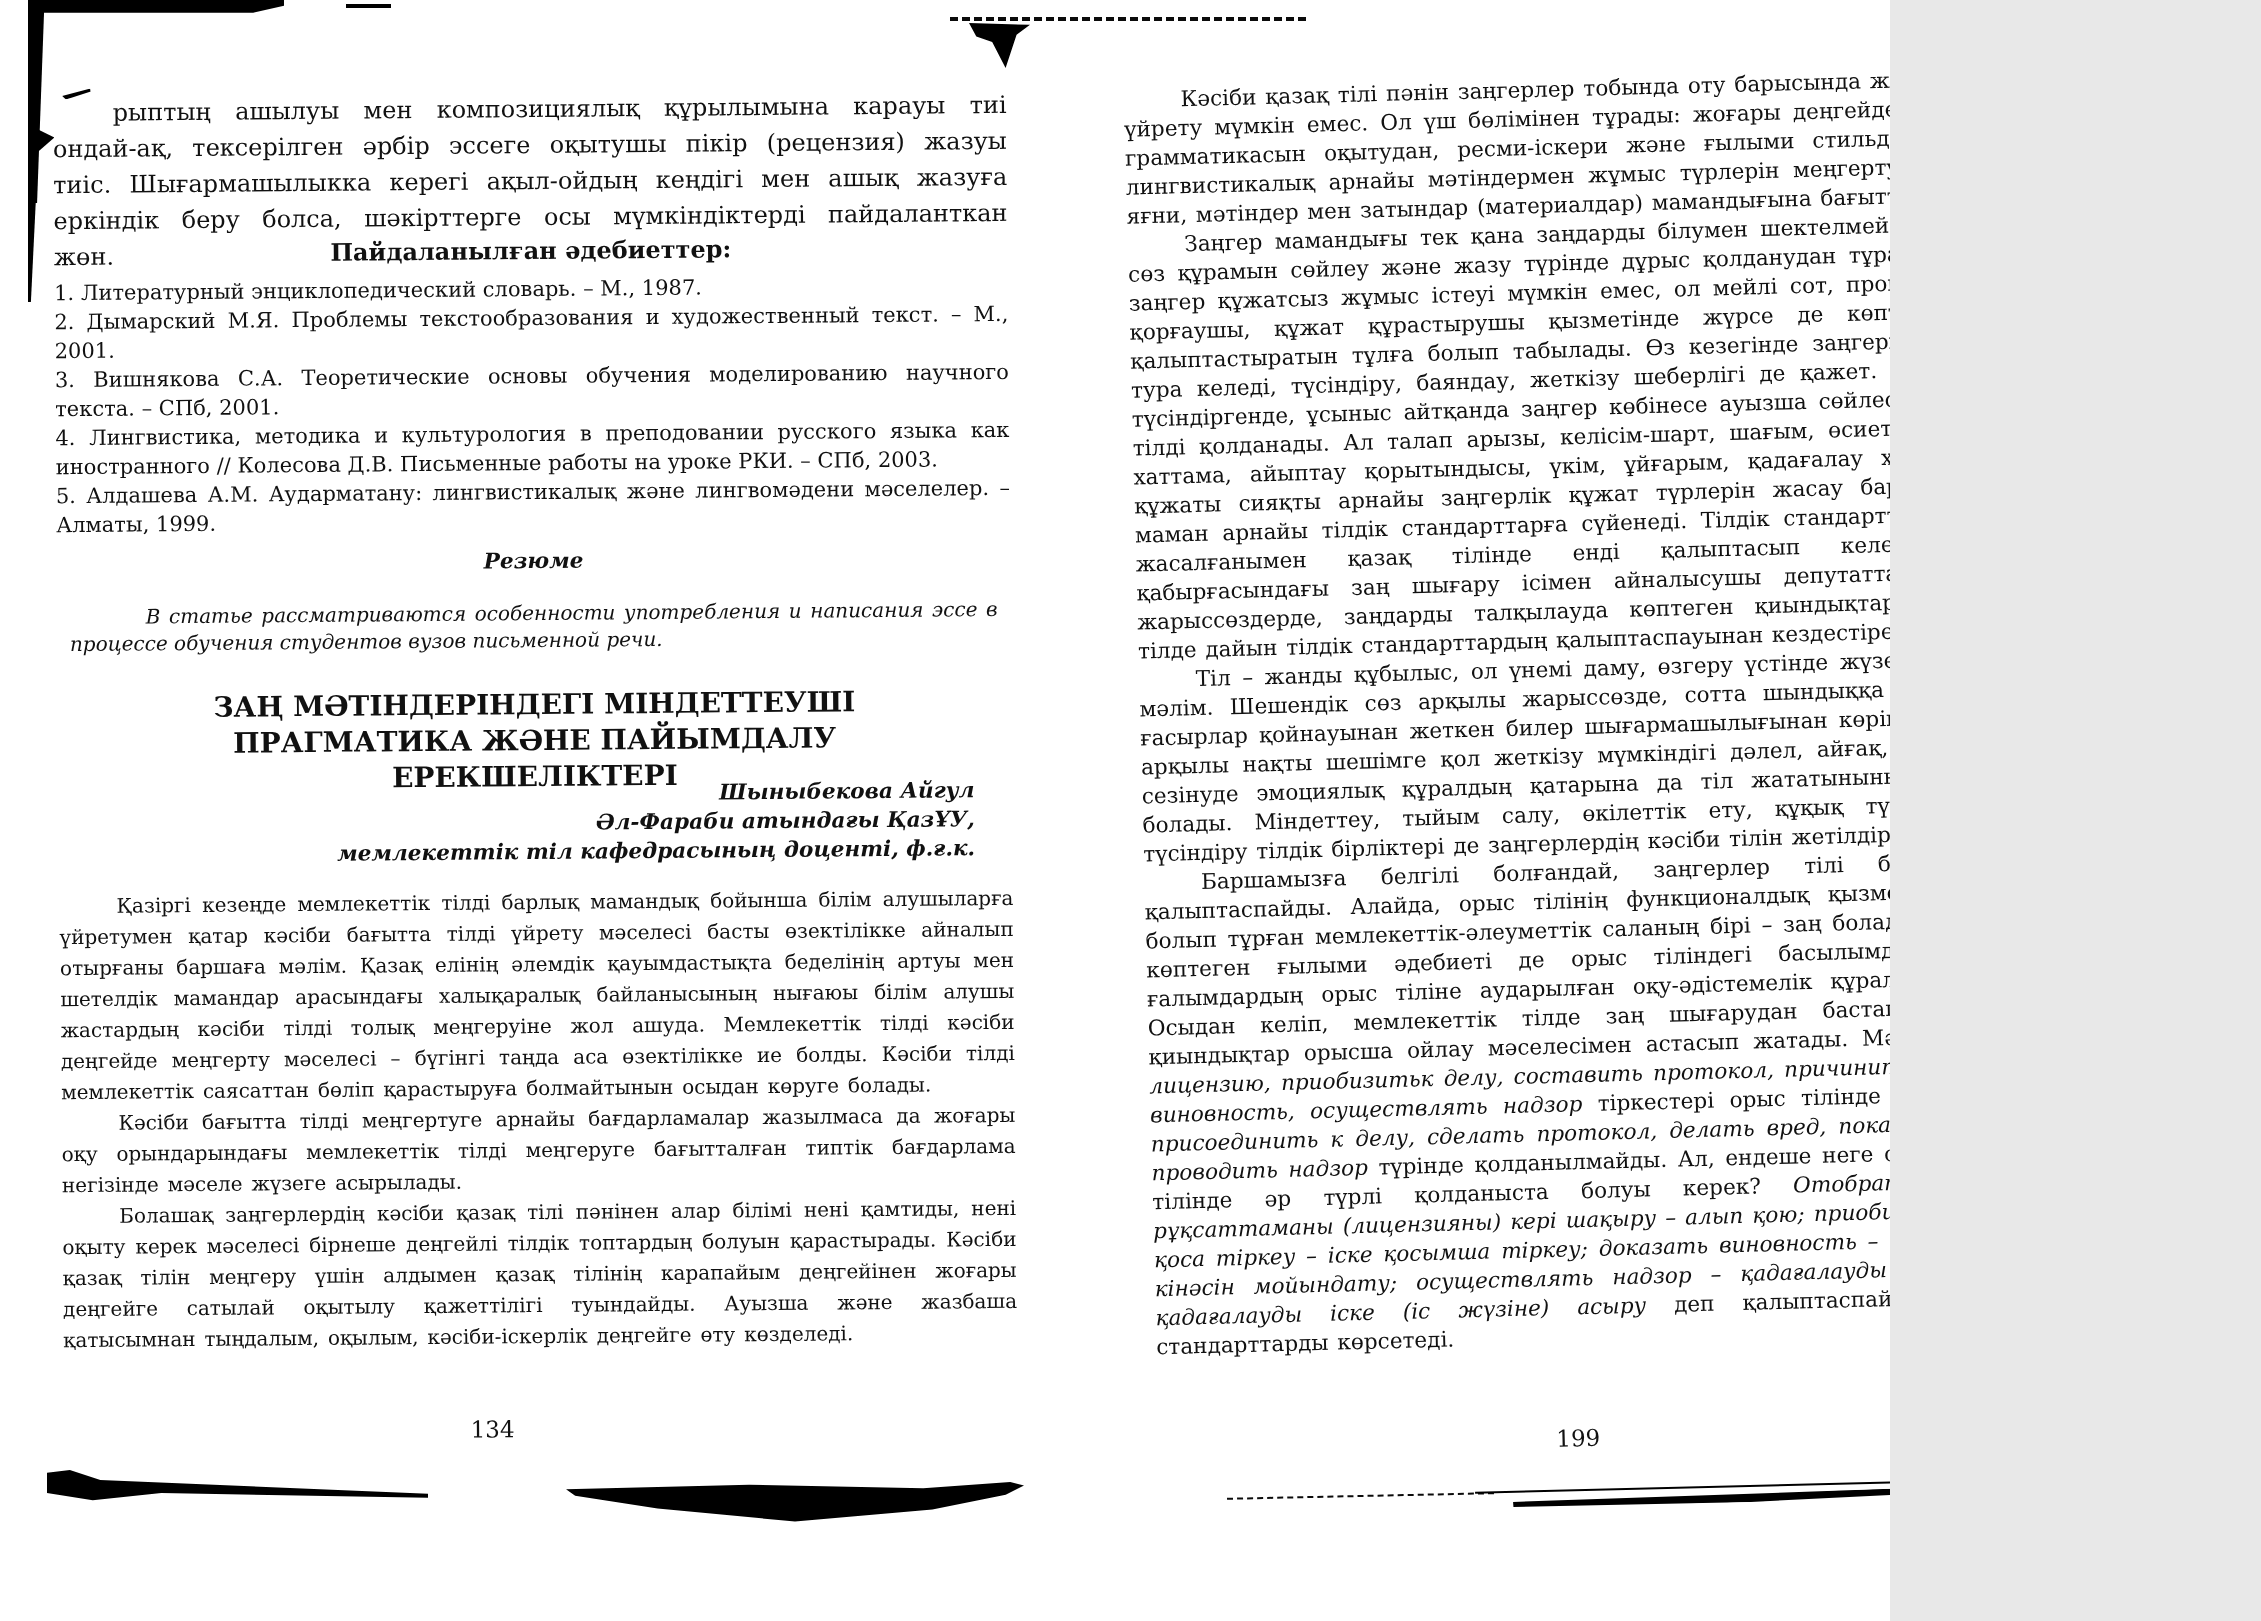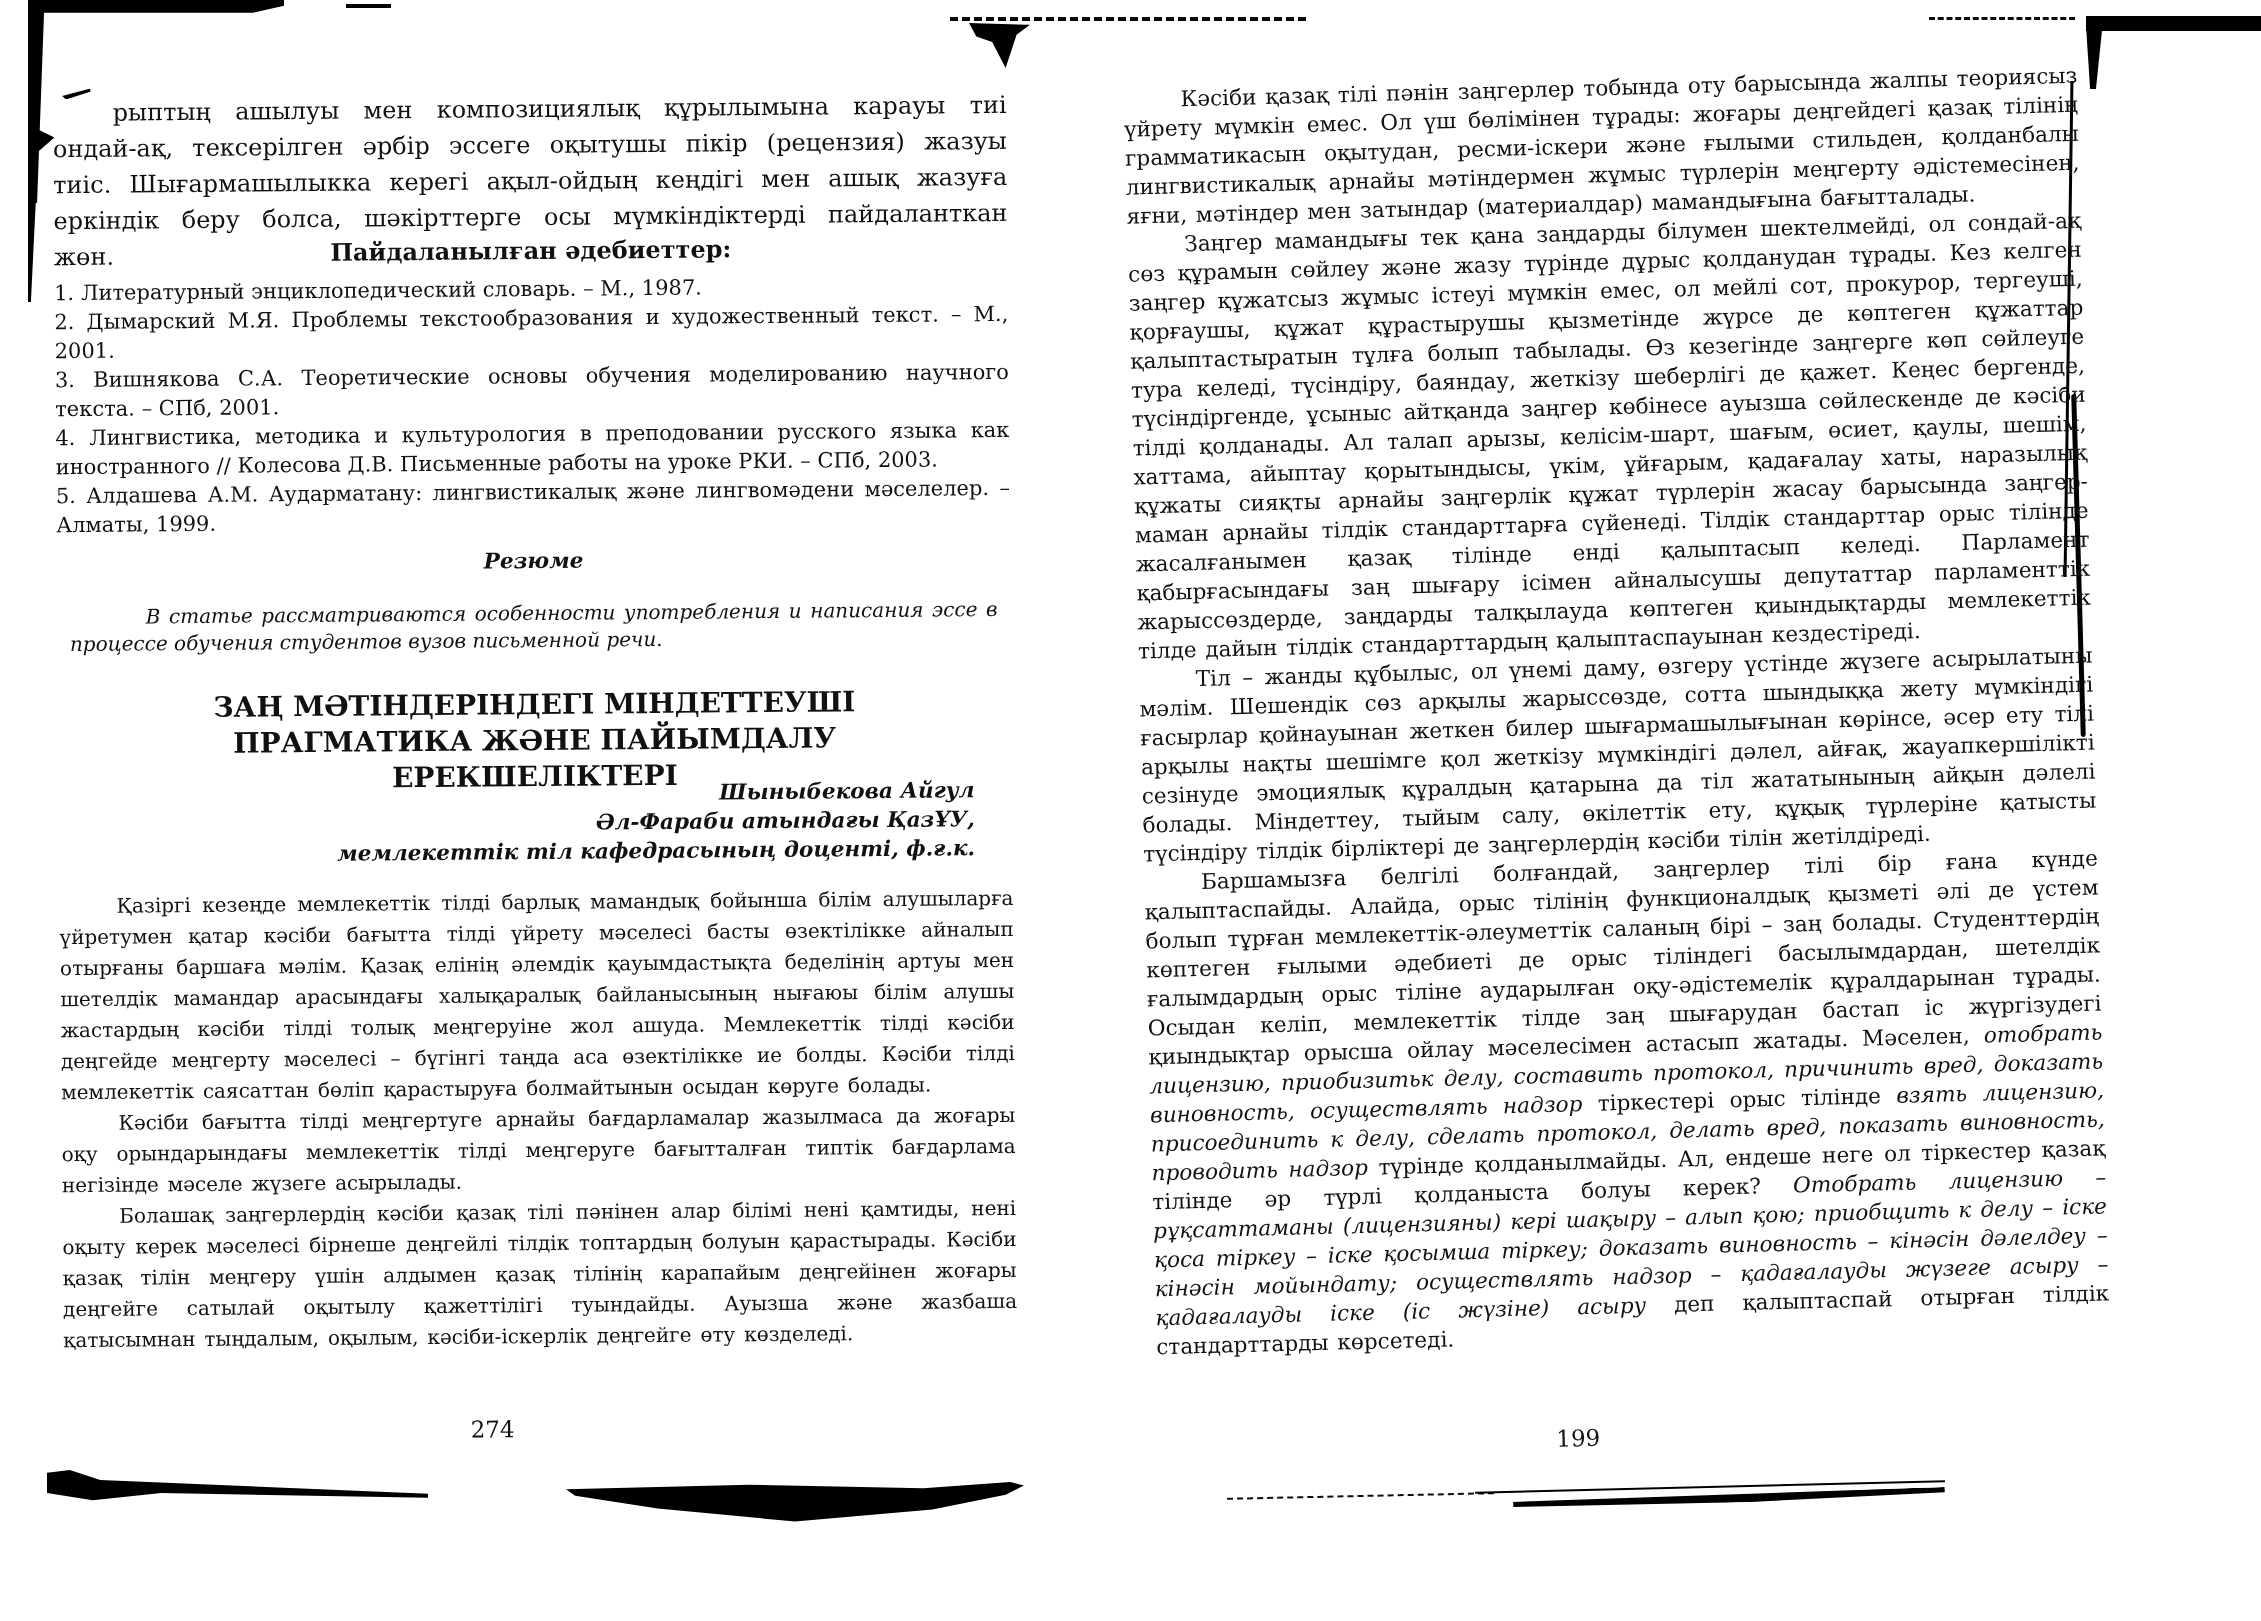--- a/index.html
+++ b/index.html
@@ -1,17 +1,17 @@
 <!DOCTYPE html>
 <html style="font-size:10.2px"><head>
 <meta charset="utf-8">
 <style>
   html,body{margin:0;padding:0;background:#e8e8e8;}
   .sheet{
-    position:relative;width:2261px;height:1622px;background:#ffffff;
+    position:relative;width:1890px;height:1622px;background:#ffffff;
     overflow:hidden;font-family:"DejaVu Serif","Liberation Serif",serif;color:#111;
   }
   .page{position:absolute;top:0;}
   .page-left{left:58px;width:957px;height:1622px;transform:rotate(-0.5deg);transform-origin:50% 45%;}
   .page-right{left:1143px;top:73px;width:954px;height:1526px;transform:rotate(-1.5deg);transform-origin:50% 50%;}
   .blk{position:absolute;left:0;width:954px;}
   .just{text-align:justify;}
   .intro{top:67px;font-size:24px;line-height:36px;text-indent:60px;word-spacing:3.8px;}
   .refs-head{top:236px;font-size:24px;font-weight:bold;text-align:center;}
   .refs{top:275px;font-size:21px;line-height:29px;}
@@ -97,21 +97,21 @@
       <div>Әл-Фараби атындағы ҚазҰУ,</div>
       <div>мемлекеттік тіл кафедрасының  доценті, ф.ғ.к.</div>
     </div>
 
     <div class="blk body-l just">
       <p>Қазіргі кезеңде мемлекеттік тілді барлық мамандық бойынша білім алушыларға үйретумен қатар кәсіби бағытта тілді үйрету мәселесі басты өзектілікке айналып отырғаны баршаға мәлім. Қазақ елінің әлемдік қауымдастықта беделінің артуы мен шетелдік мамандар арасындағы халықаралық байланысының нығаюы білім алушы жастардың кәсіби тілді толық меңгеруіне жол ашуда. Мемлекеттік тілді кәсіби деңгейде меңгерту мәселесі – бүгінгі таңда аса өзектілікке ие болды. Кәсіби тілді мемлекеттік саясаттан бөліп қарастыруға болмайтынын осыдан көруге болады.</p>
       <p>Кәсіби бағытта тілді меңгертуге арнайы бағдарламалар жазылмаса да жоғары оқу орындарындағы мемлекеттік тілді меңгеруге бағытталған типтік бағдарлама негізінде мәселе жүзеге асырылады.</p>
       <p>Болашақ заңгерлердің кәсіби қазақ тілі пәнінен алар білімі нені қамтиды, нені оқыту керек мәселесі бірнеше деңгейлі тілдік топтардың болуын қарастырады. Кәсіби қазақ тілін меңгеру үшін алдымен қазақ тілінің карапайым деңгейінен жоғары деңгейге сатылай оқытылу қажеттілігі туындайды. Ауызша және жазбаша қатысымнан тыңдалым, оқылым, кәсіби-іскерлік деңгейге өту көзделеді.</p>
     </div>
 
-    <div class="pageno pageno-left">274</div>
+    <div class="pageno pageno-left">134</div>
   </div>
 
   <div class="page page-right">
     <div class="body-r">
       <p><span>Кәсіби қазақ тілі пәнін заңгерлер тобында оту барысында жалпы теориясыз үйрету мүмкін емес. Ол үш бөлімінен тұрады: жоғары деңгейдегі қазақ тілінің грамматикасын оқытудан, ресми-іскери және ғылыми стильден, қолданбалы лингвистикалық арнайы мәтіндермен жұмыс түрлерін меңгерту әдістемесінен, яғни, мәтіндер мен затындар (материалдар) мамандығына бағытталады.</span></p>
       <p><span>Заңгер мамандығы тек қана заңдарды білумен шектелмейді, ол сондай-ақ сөз құрамын сөйлеу және жазу түрінде дұрыс қолданудан тұрады. Кез келген заңгер құжатсыз жұмыс істеуі мүмкін емес, ол мейлі сот, прокурор, тергеуші, қорғаушы, құжат құрастырушы қызметінде жүрсе де көптеген құжаттар қалыптастыратын тұлға болып табылады. Өз кезегінде заңгерге көп сөйлеуге тура келеді, түсіндіру, баяндау, жеткізу шеберлігі де қажет. Кеңес бергенде, түсіндіргенде, ұсыныс айтқанда заңгер көбінесе ауызша сөйлескенде де кәсіби тілді қолданады. Ал талап арызы, келісім-шарт, шағым, өсиет, қаулы, шешім, хаттама, айыптау қорытындысы, үкім, ұйғарым, қадағалау хаты, наразылық құжаты сияқты арнайы заңгерлік құжат түрлерін жасау барысында заңгер-маман арнайы тілдік стандарттарға сүйенеді. Тілдік стандарттар орыс тілінде жасалғанымен қазақ тілінде енді қалыптасып келеді. Парламент қабырғасындағы заң шығару ісімен айналысушы депутаттар парламенттік жарыссөздерде, заңдарды талқылауда көптеген қиындықтарды мемлекеттік тілде дайын тілдік стандарттардың қалыптаспауынан кездестіреді.</span></p>
       <p><span>Тіл – жанды құбылыс, ол үнемі даму, өзгеру үстінде жүзеге асырылатыны мәлім. Шешендік сөз арқылы жарыссөзде, сотта шындыққа жету мүмкіндігі ғасырлар қойнауынан жеткен билер шығармашылығынан көрінсе, әсер ету тілі арқылы нақты шешімге қол жеткізу мүмкіндігі дәлел, айғақ, жауапкершілікті сезінуде эмоциялық құралдың қатарына да тіл жататынының айқын дәлелі болады. Міндеттеу, тыйым салу, өкілеттік ету, құқық түрлеріне қатысты түсіндіру тілдік бірліктері де заңгерлердің кәсіби тілін жетілдіреді.</span></p>
       <p><span>Баршамызға белгілі болғандай, заңгерлер тілі бір ғана күнде қалыптаспайды. Алайда, орыс тілінің функционалдық қызметі әлі де үстем болып тұрған мемлекеттік-әлеуметтік саланың бірі – заң болады. Студенттердің көптеген ғылыми әдебиеті де орыс тіліндегі басылымдардан, шетелдік ғалымдардың орыс тіліне аударылған оқу-әдістемелік құралдарынан тұрады. Осыдан келіп, мемлекеттік тілде заң шығарудан бастап іс жүргізудегі қиындықтар орысша ойлау мәселесімен астасып жатады. Мәселен, </span><i>отобрать лицензию, приобизитьк делу, составить протокол, причинить вред, доказать виновность, осуществлять надзор</i><span> тіркестері орыс тілінде </span><i>взять лицензию, присоединить к делу, сделать протокол, делать вред, показать виновность, проводить надзор</i><span> түрінде қолданылмайды. Ал, ендеше неге ол тіркестер қазақ тілінде әр түрлі қолданыста болуы керек? </span><i>Отобрать лицензию – рұқсаттаманы (лицензияны) кері шақыру – алып қою; приобщить к делу – іске қоса тіркеу – іске қосымша тіркеу; доказать виновность – кінәсін дәлелдеу – кінәсін мойындату; осуществлять надзор – қадағалауды жүзеге асыру – қадағалауды іске (іс жүзіне) асыру</i><span> деп қалыптаспай отырған тілдік стандарттарды көрсетеді.</span></p>
     </div>
     <div class="pageno pageno-right">199</div>

